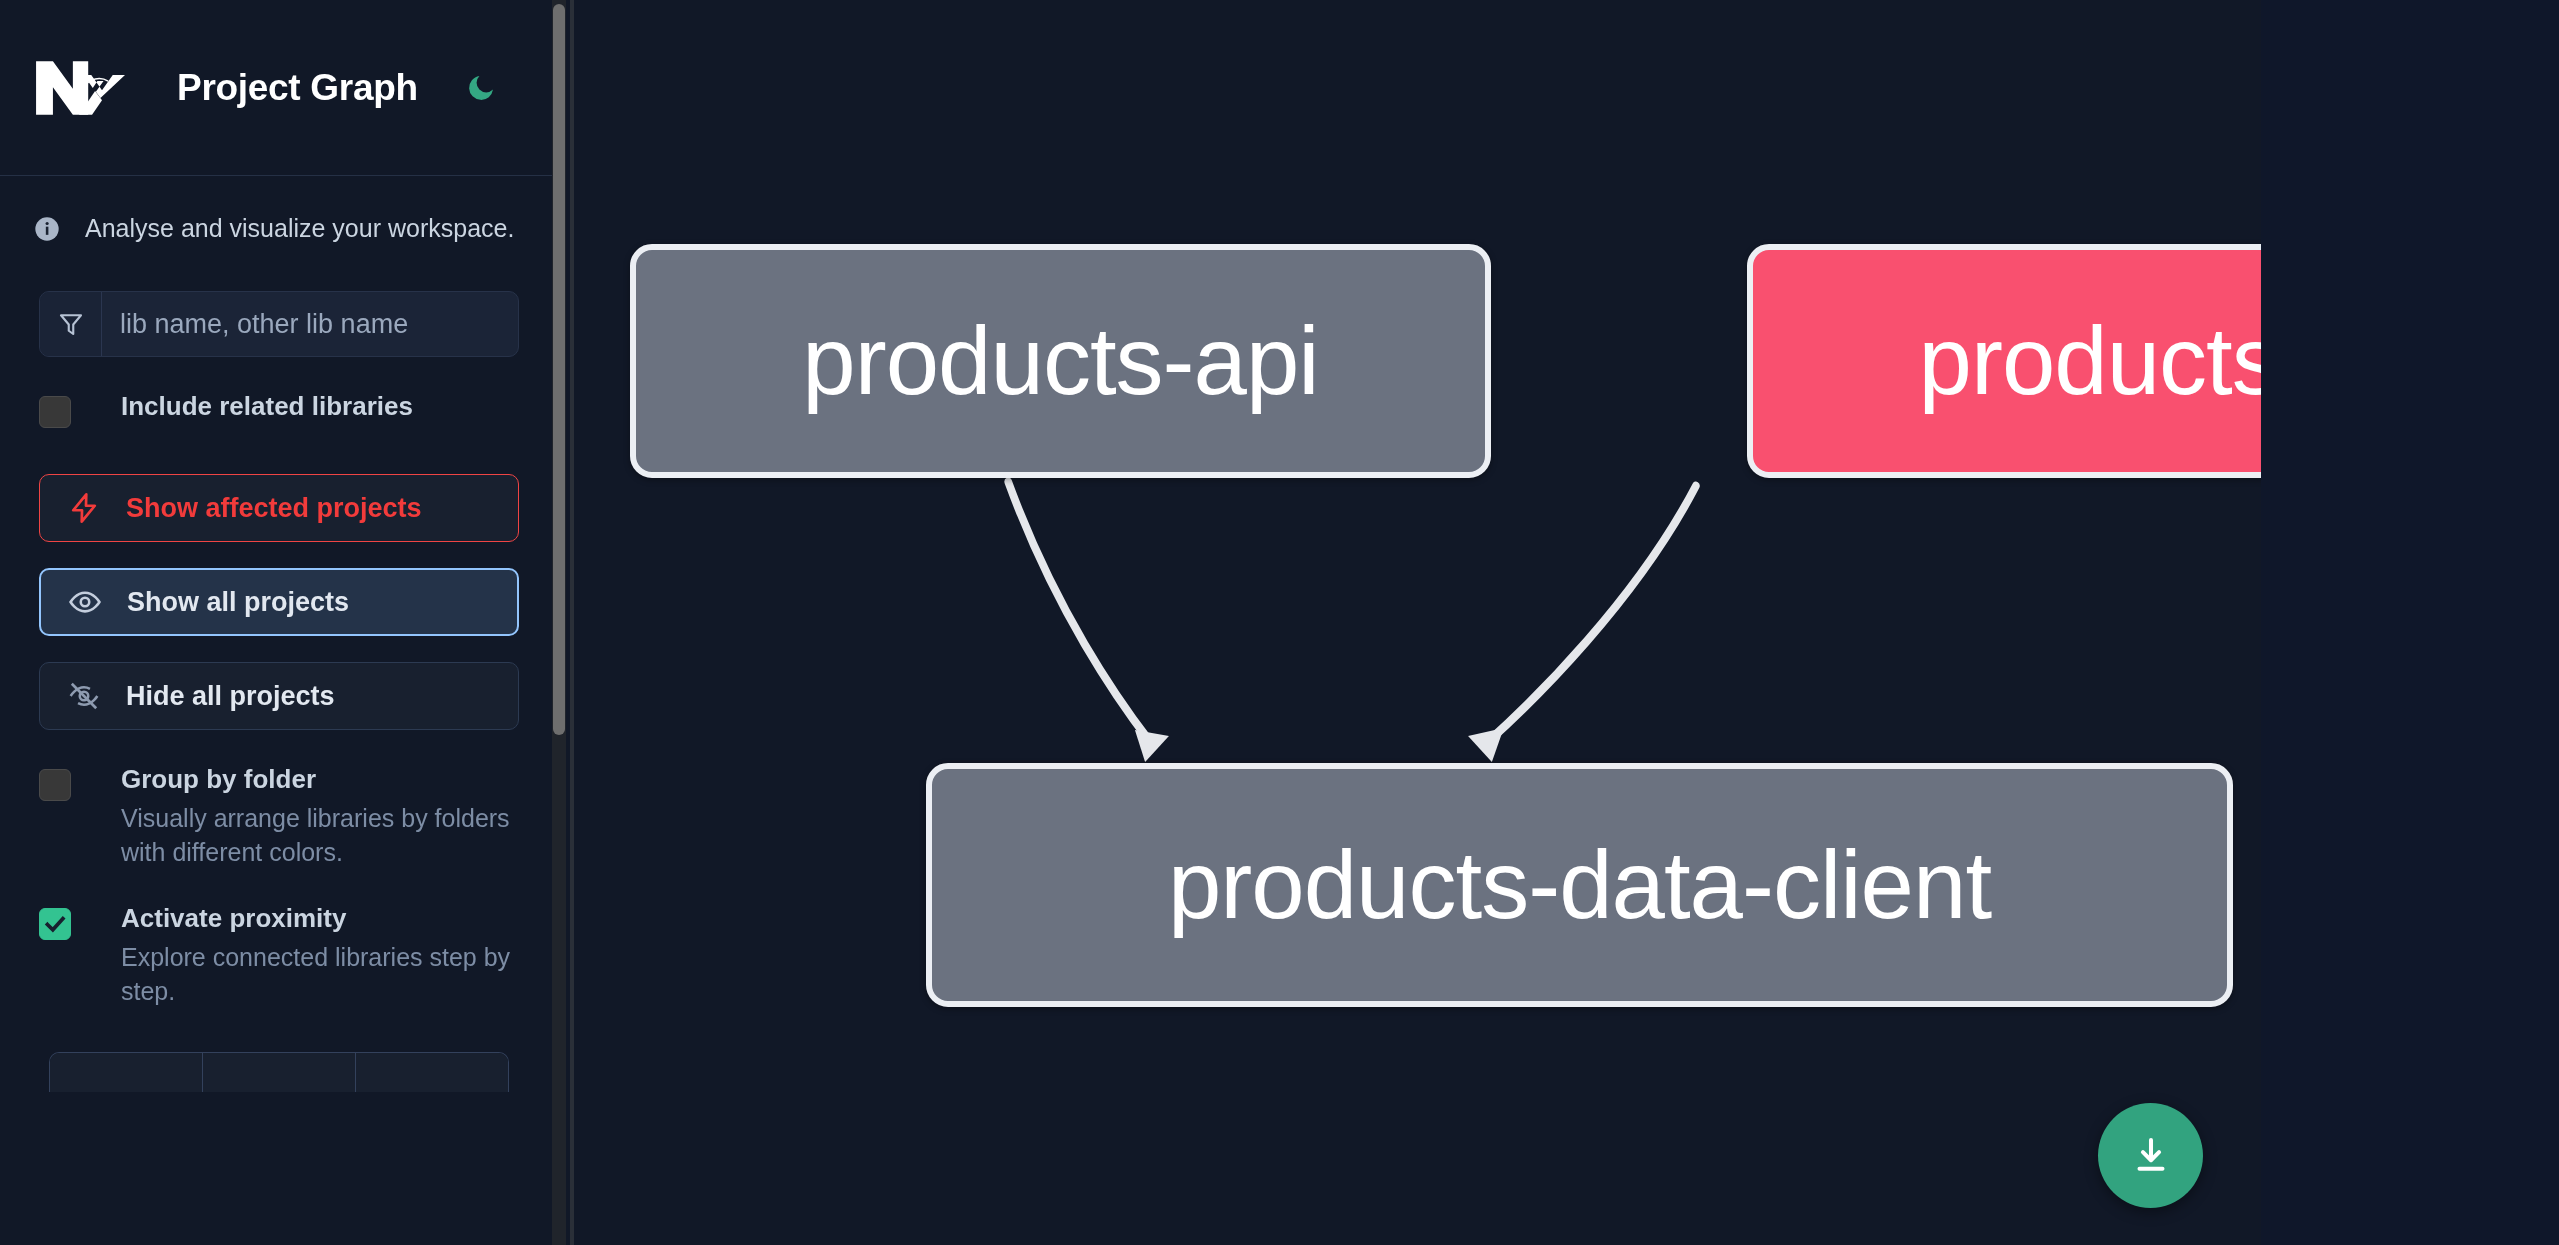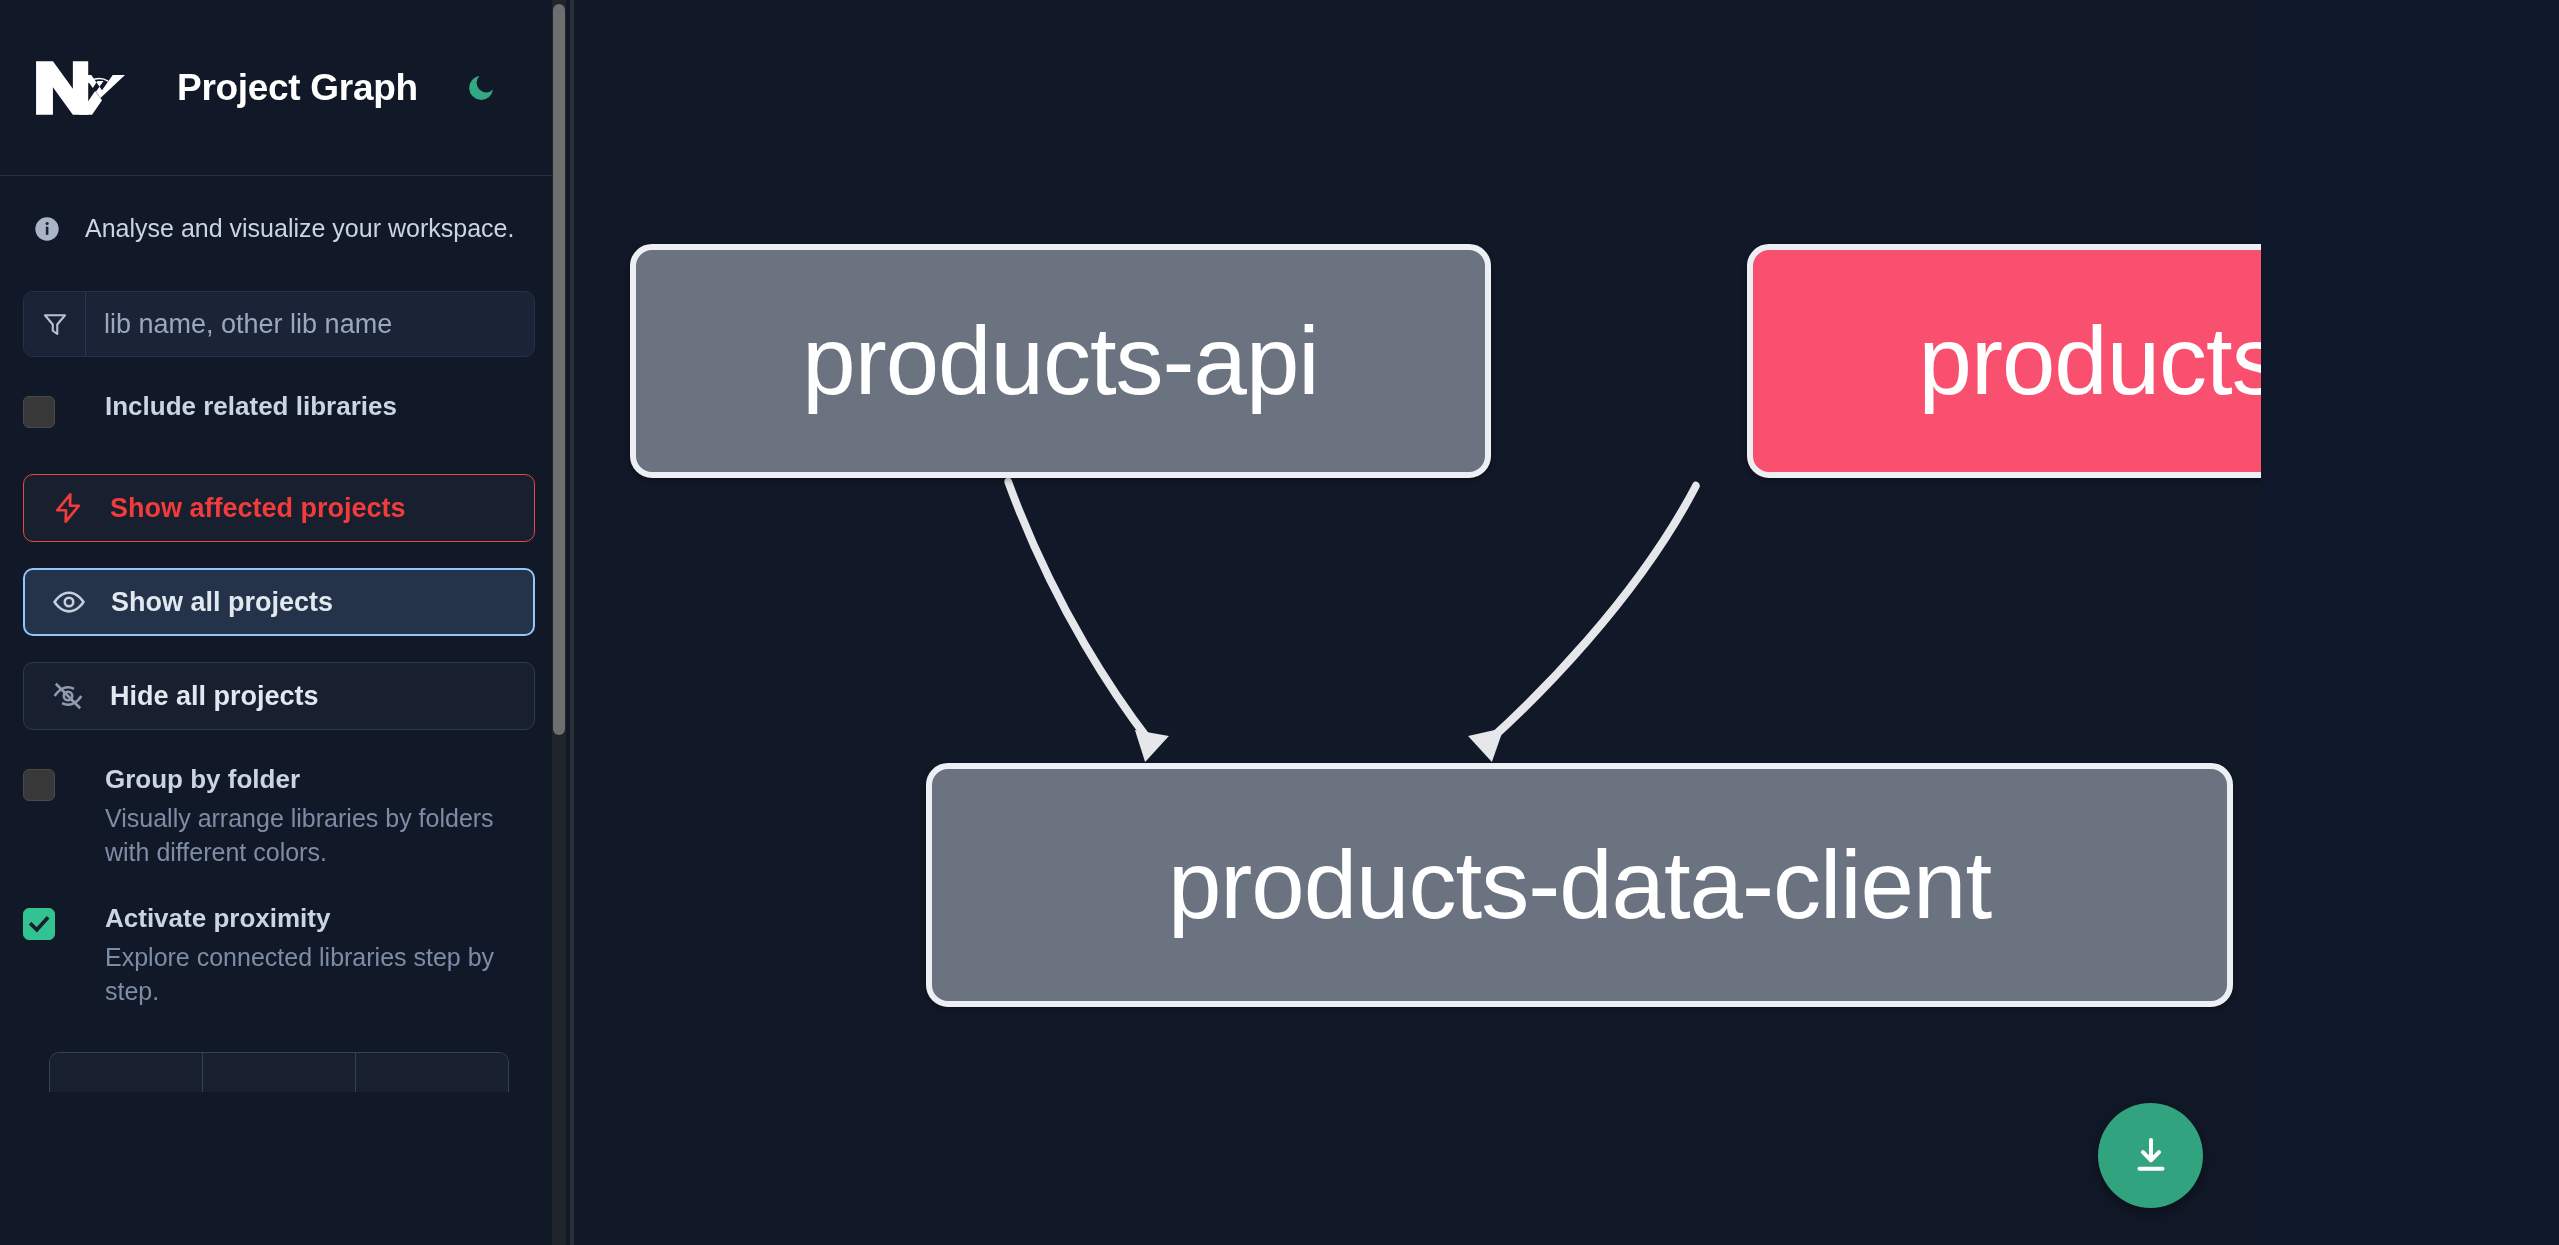--- a/index.html
+++ b/index.html
@@ -40,21 +40,21 @@
 
   .sb-info {
     display:flex; align-items:center;
     padding:38px 30px 0 33px;
   }
   .info-icon { flex:0 0 28px; width:28px; height:28px; }
   .sb-info-text {
     margin-left:24px; font-size:25px; color:#cbd5e1; white-space:nowrap;
   }
 
-  .sb-body { padding:0 23px; }
+  .sb-body { padding:0 39px; }
 
   .filter-row {
     margin-top:48px;
     display:flex; align-items:stretch;
     height:66px;
     border-radius:10px;
     background:#1b2437;
     overflow:hidden;
     border:1px solid #273249;
   }

